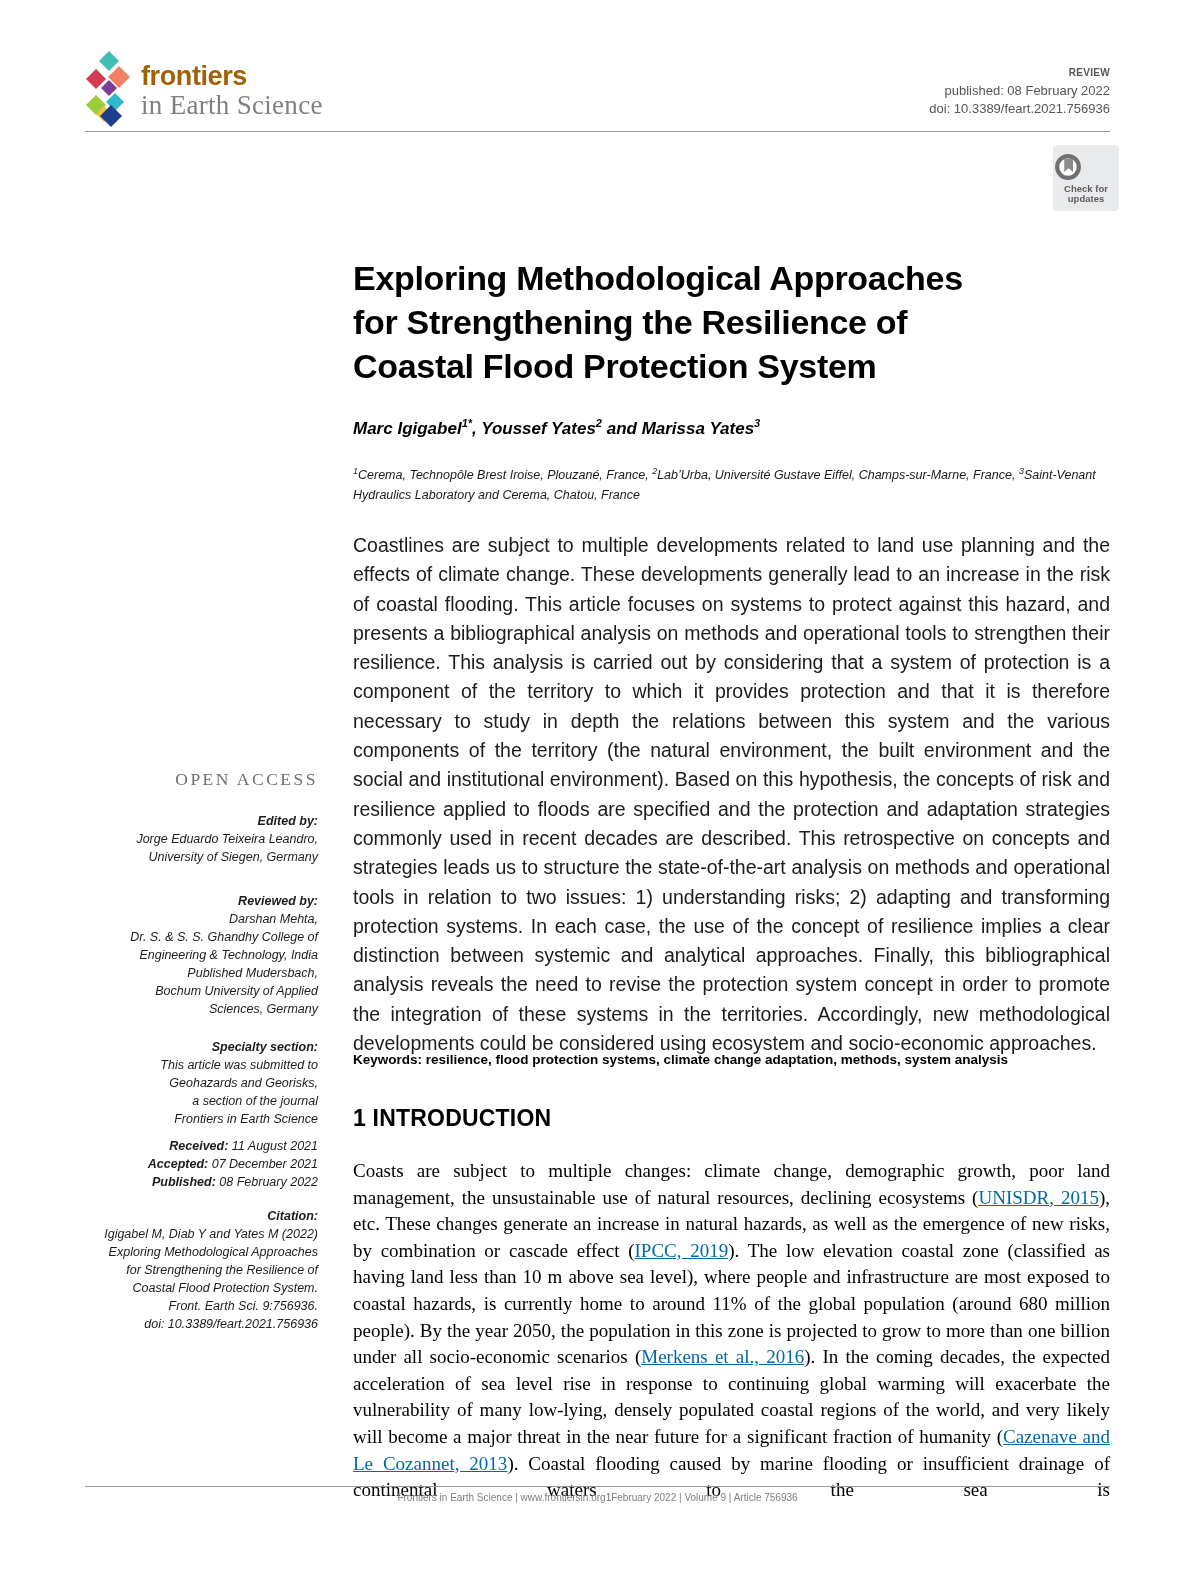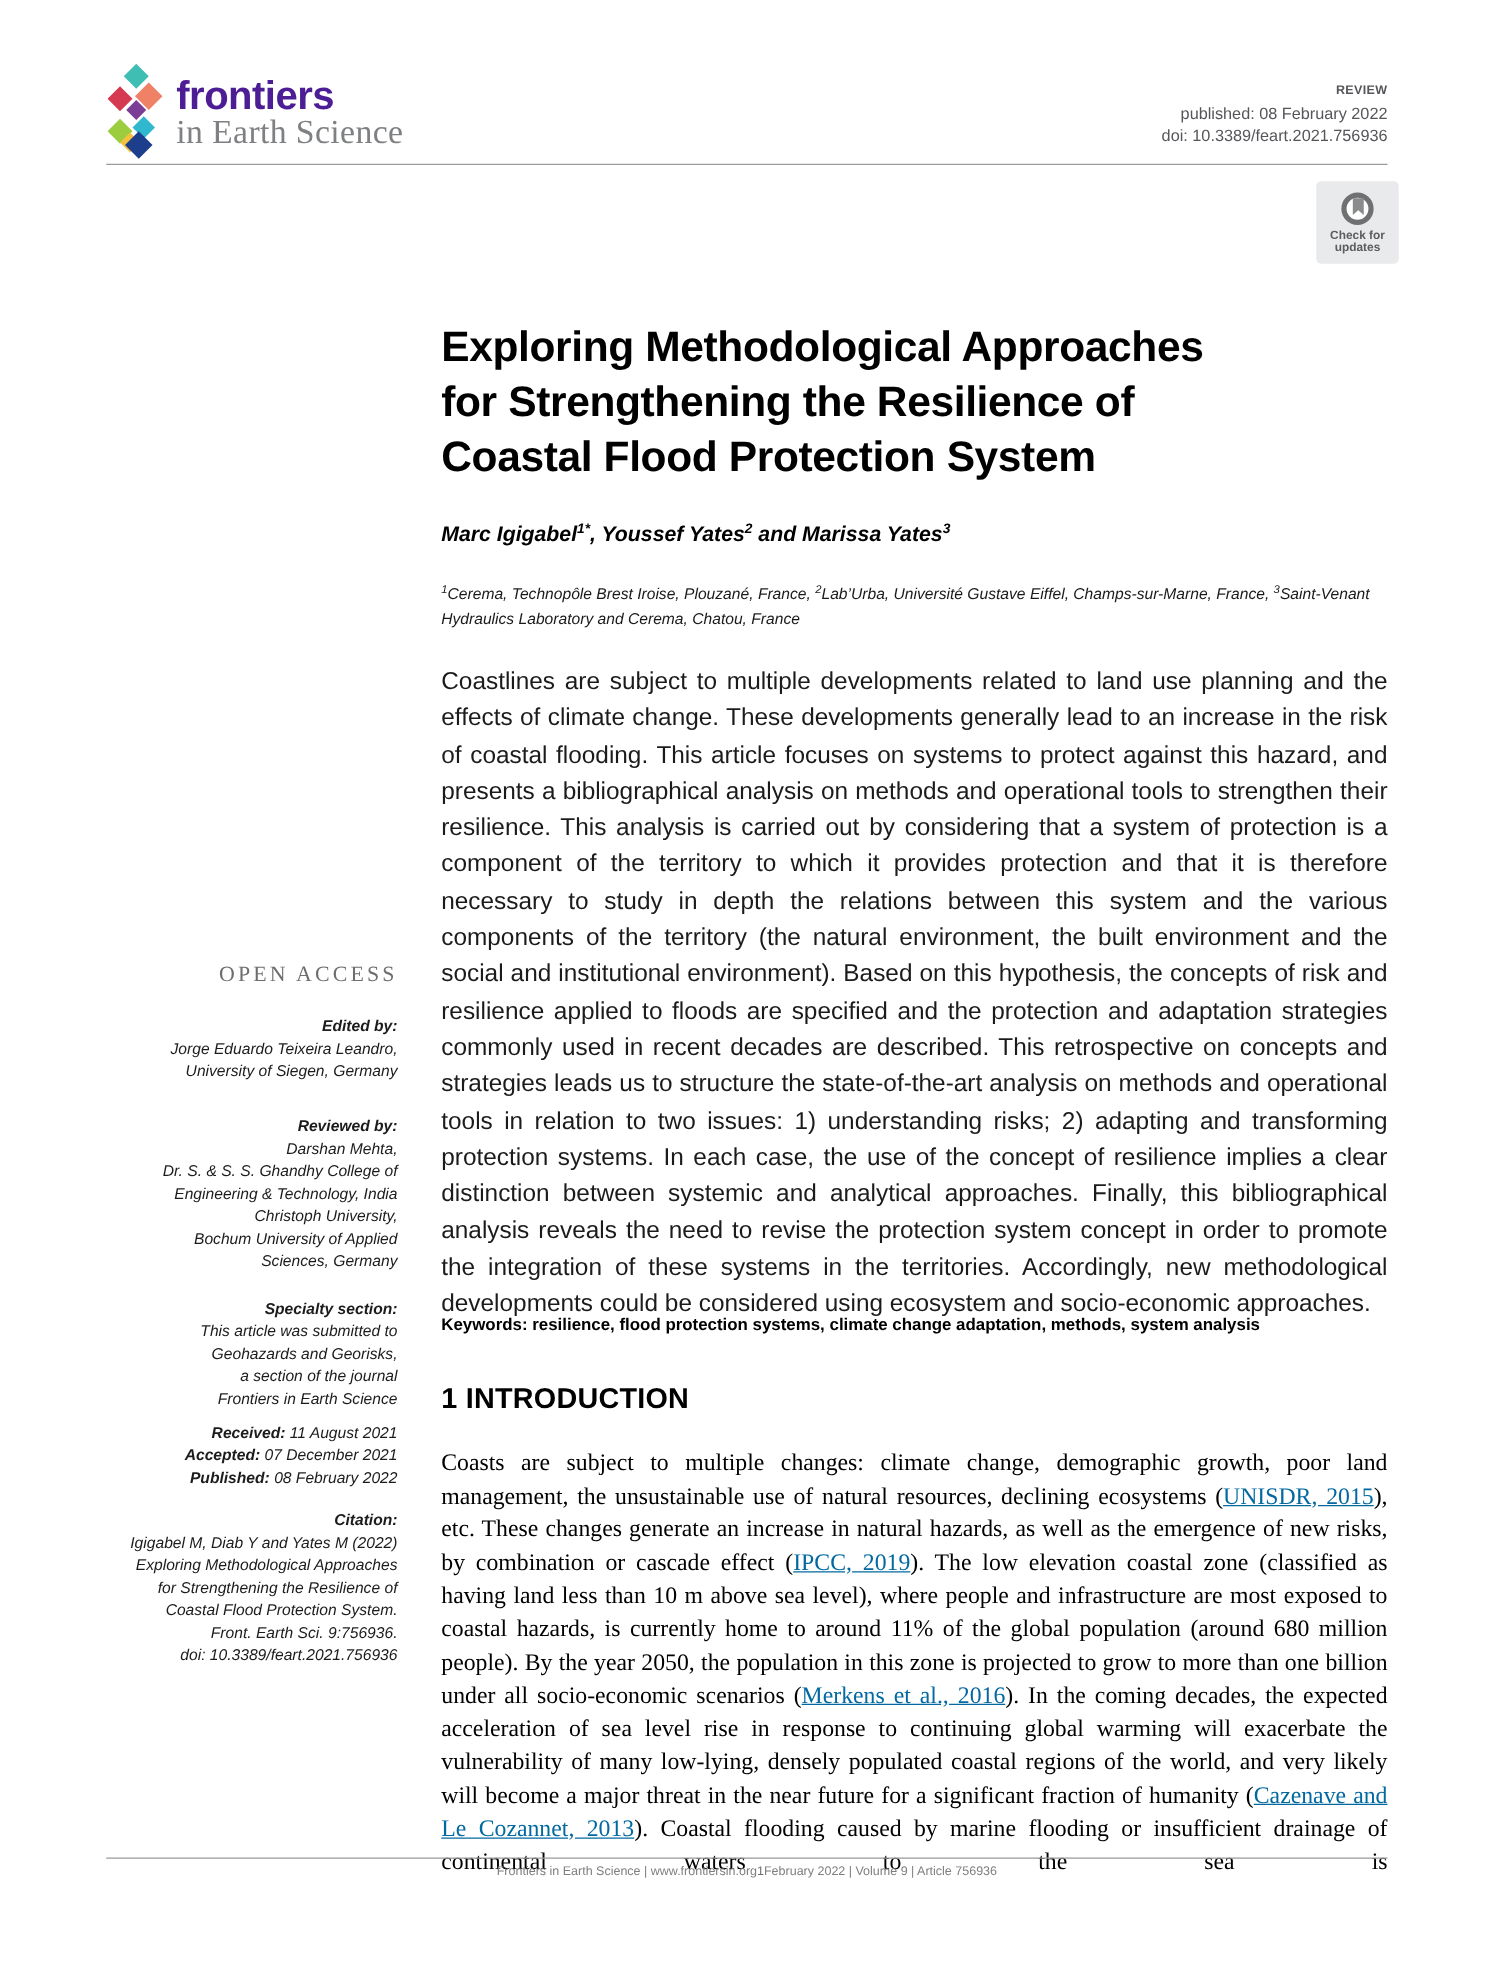--- a/index.html
+++ b/index.html
@@ -5,30 +5,30 @@
   * { margin:0; padding:0; box-sizing:border-box; }
   html,body { background:#ffffff; }
   .page {
     position:relative; width:1200px; height:1571px; background:#fff; overflow:hidden;
     font-family:"Liberation Sans", sans-serif; color:#111;
   }
   
   .logo { position:absolute; left:86px; top:50px; display:flex; align-items:flex-start; }
   .logo-cubes { width:44px; height:78px; }
   .logo-text { margin-left:11px; margin-top:12px; }
-  .brand-name { font-size:32px; font-weight:bold; color:#4c1d95; letter-spacing:-0.4px; line-height:28px; }
+  .brand-name { font-size:27px; font-weight:bold; color:#a16207; letter-spacing:-0.4px; line-height:28px; }
   .brand-sub  { font-family:"Liberation Serif", serif; font-size:27px; color:#7e8083; line-height:30px; letter-spacing:0.3px; }
   .header-meta { position:absolute; right:90px; top:64px; text-align:right; color:#55565a; }
   .article-type { font-size:10px; font-weight:bold; letter-spacing:0.3px; line-height:18px; }
   .meta-line { font-size:13px; line-height:18px; color:#55565a; }
   .rule { position:absolute; left:85px; width:1025px; height:1px; background:#9b9b9b; }
   .header-rule { top:131px; }
   
   .badge { position:absolute; left:1053px; top:145px; width:66px; height:66px; background:#e9eaeb;
-           border-radius:4px; display:flex; flex-direction:column; align-items:center; justify-content:center; cursor:pointer; }
+           border-radius:4px; display:flex; flex-direction:column; justify-content:center; cursor:pointer; }
   .badge svg { width:30px; height:30px; }
   .badge-text { font-size:9.5px; font-weight:bold; color:#5b5c5e; line-height:10.5px; text-align:center; margin-top:2px; }
   
   .article-title { position:absolute; left:353px; top:256px; width:765px; font-size:34px; font-weight:bold;
                    line-height:44px; letter-spacing:-0.3px; color:#000; }
   .authors { position:absolute; left:353px; top:417px; width:757px; font-size:17px; font-weight:bold; font-style:italic; color:#000; }
   .authors sup { font-size:11px; }
   .affiliations { position:absolute; left:353px; top:461px; width:757px; font-size:12.5px; font-style:italic;
                   color:#1a1a1a; line-height:20px; }
   .affiliations sup { font-size:9px; }
@@ -130,21 +130,21 @@
           <div>University of Siegen, Germany</div>
         </div>
     </div>
 
     <div class="sb-group-reviewed">
       <div class="sb-label">Reviewed by:</div>
       <div>
           <div>Darshan Mehta,</div>
           <div>Dr. S. &amp; S. S. Ghandhy College of</div>
           <div>Engineering &amp; Technology, India</div>
-          <div>Christoph University,</div>
+          <div>Published Mudersbach,</div>
           <div>Bochum University of Applied</div>
           <div>Sciences, Germany</div>
         </div>
     </div>
 
 
     <div class="sb-group-specialty">
       <div class="sb-label">Specialty section:</div>
       <div>
           <div>This article was submitted to</div>

